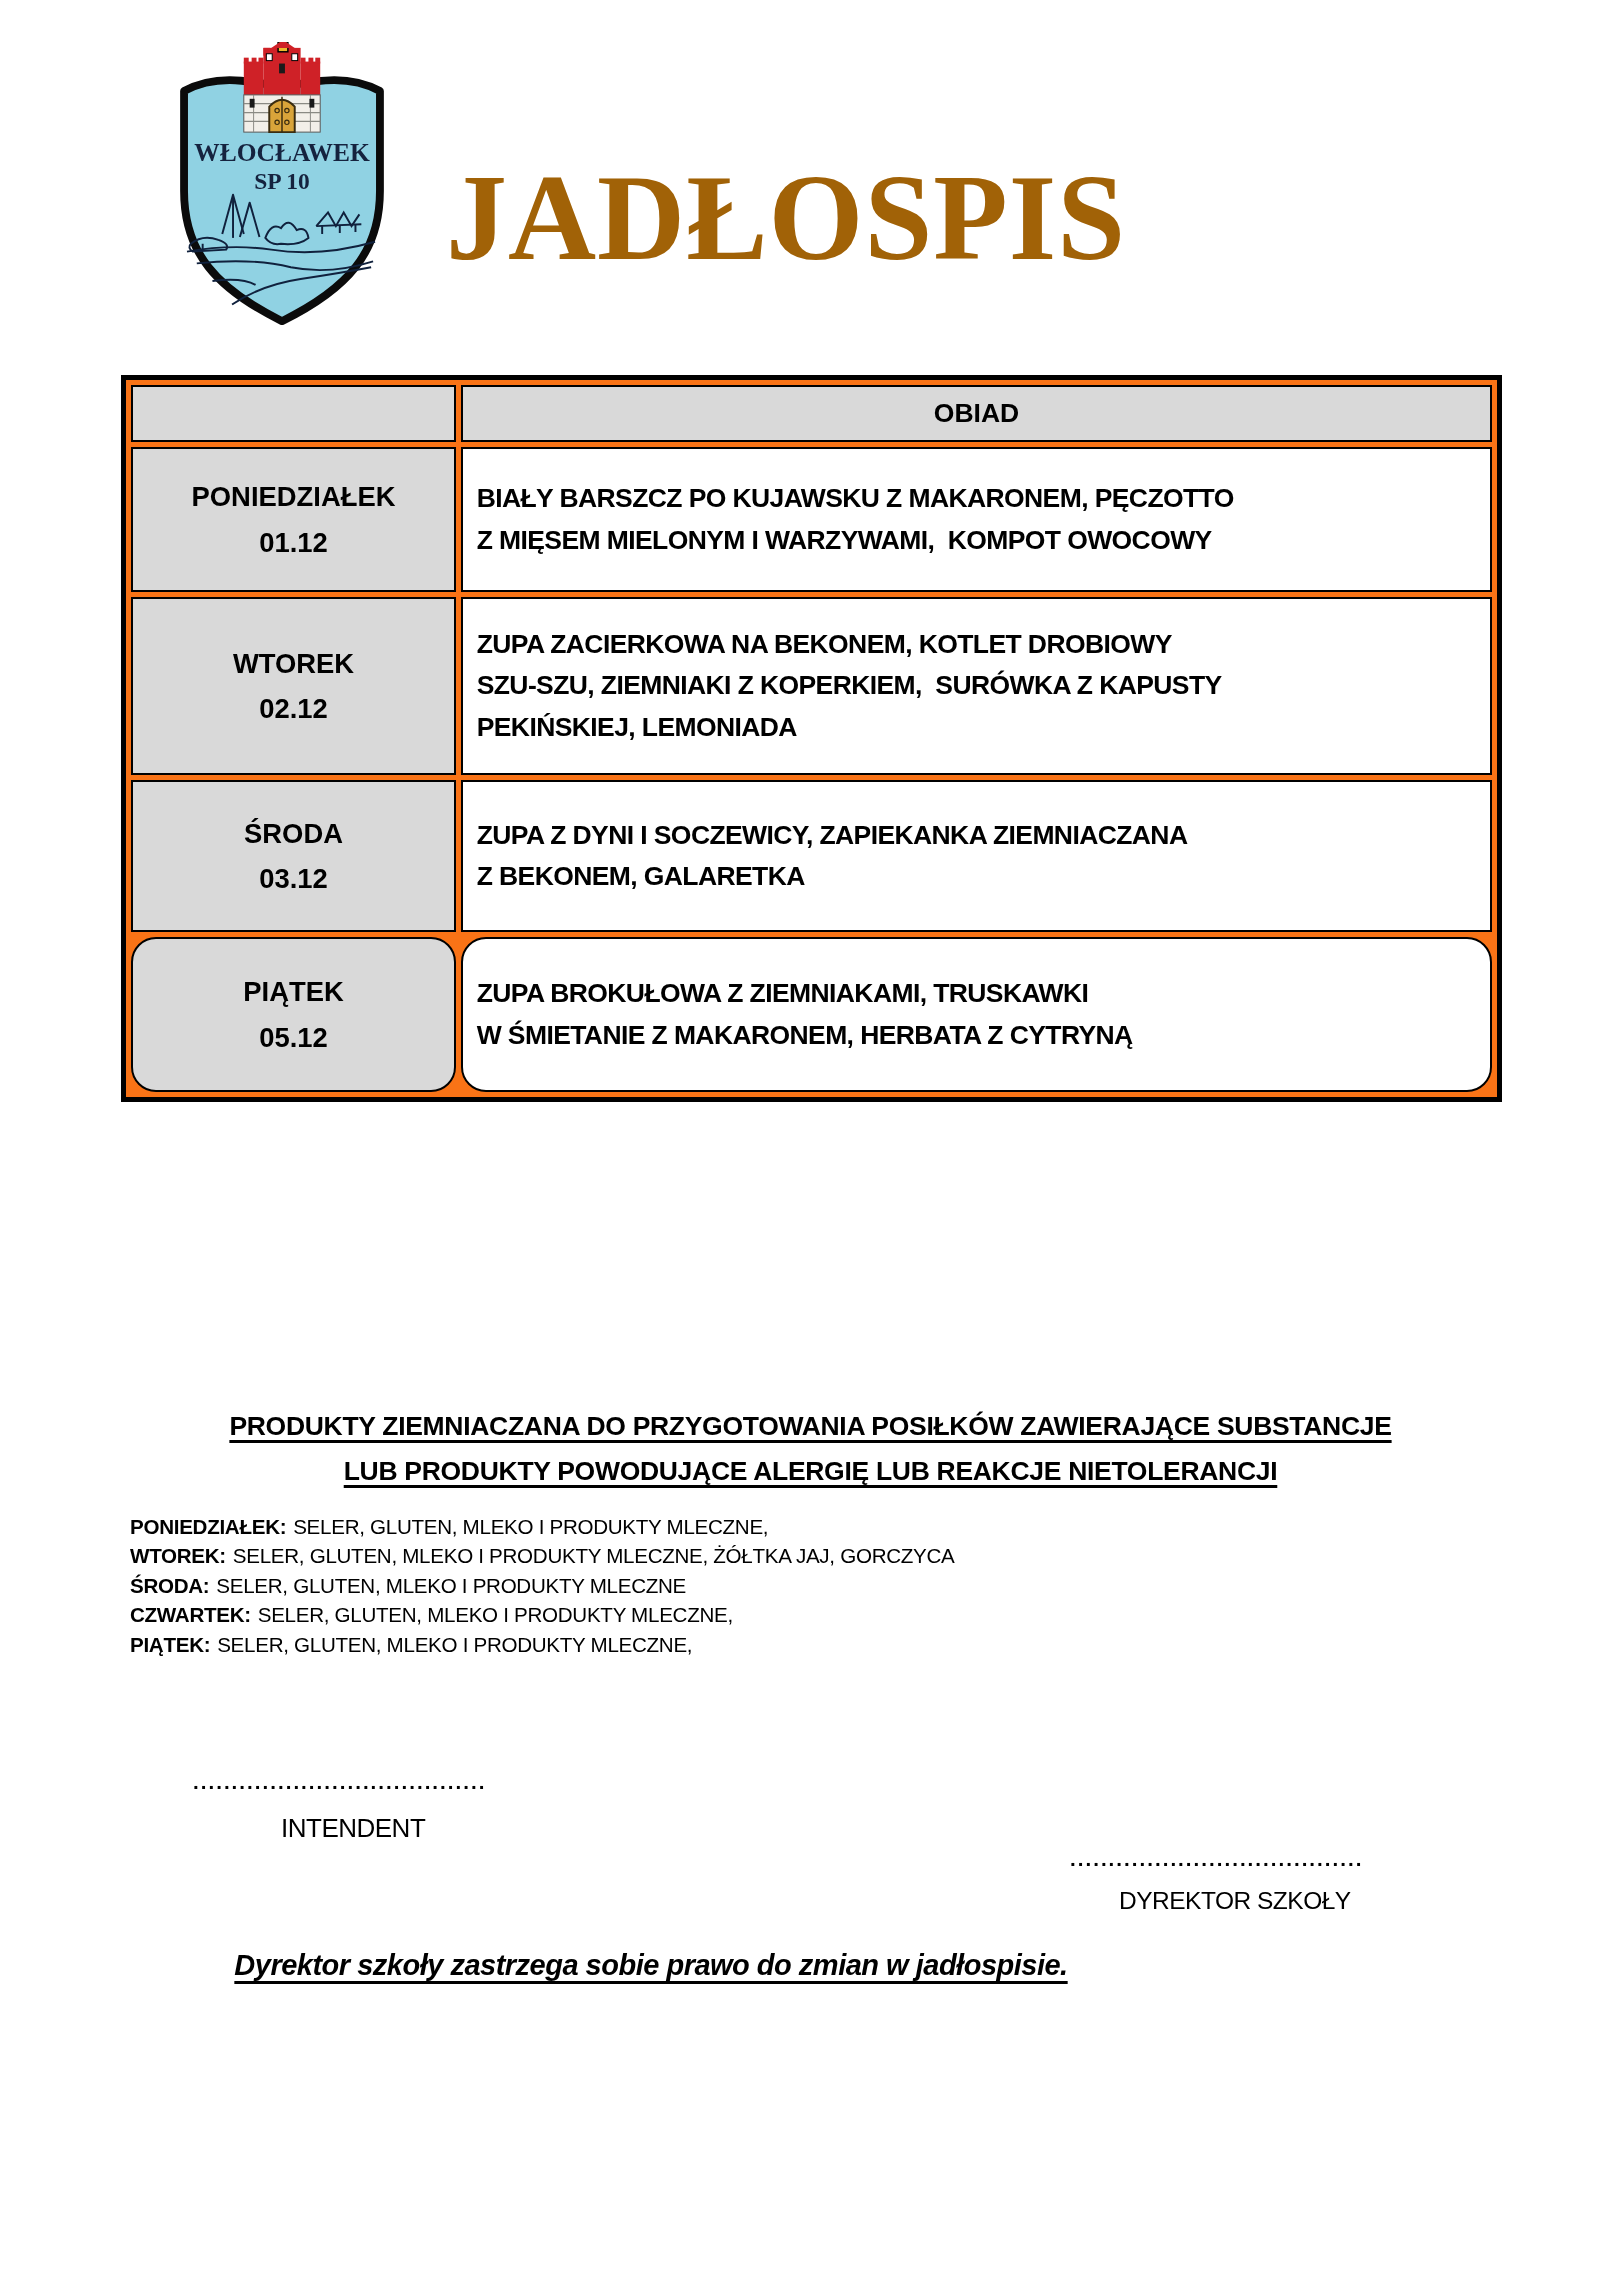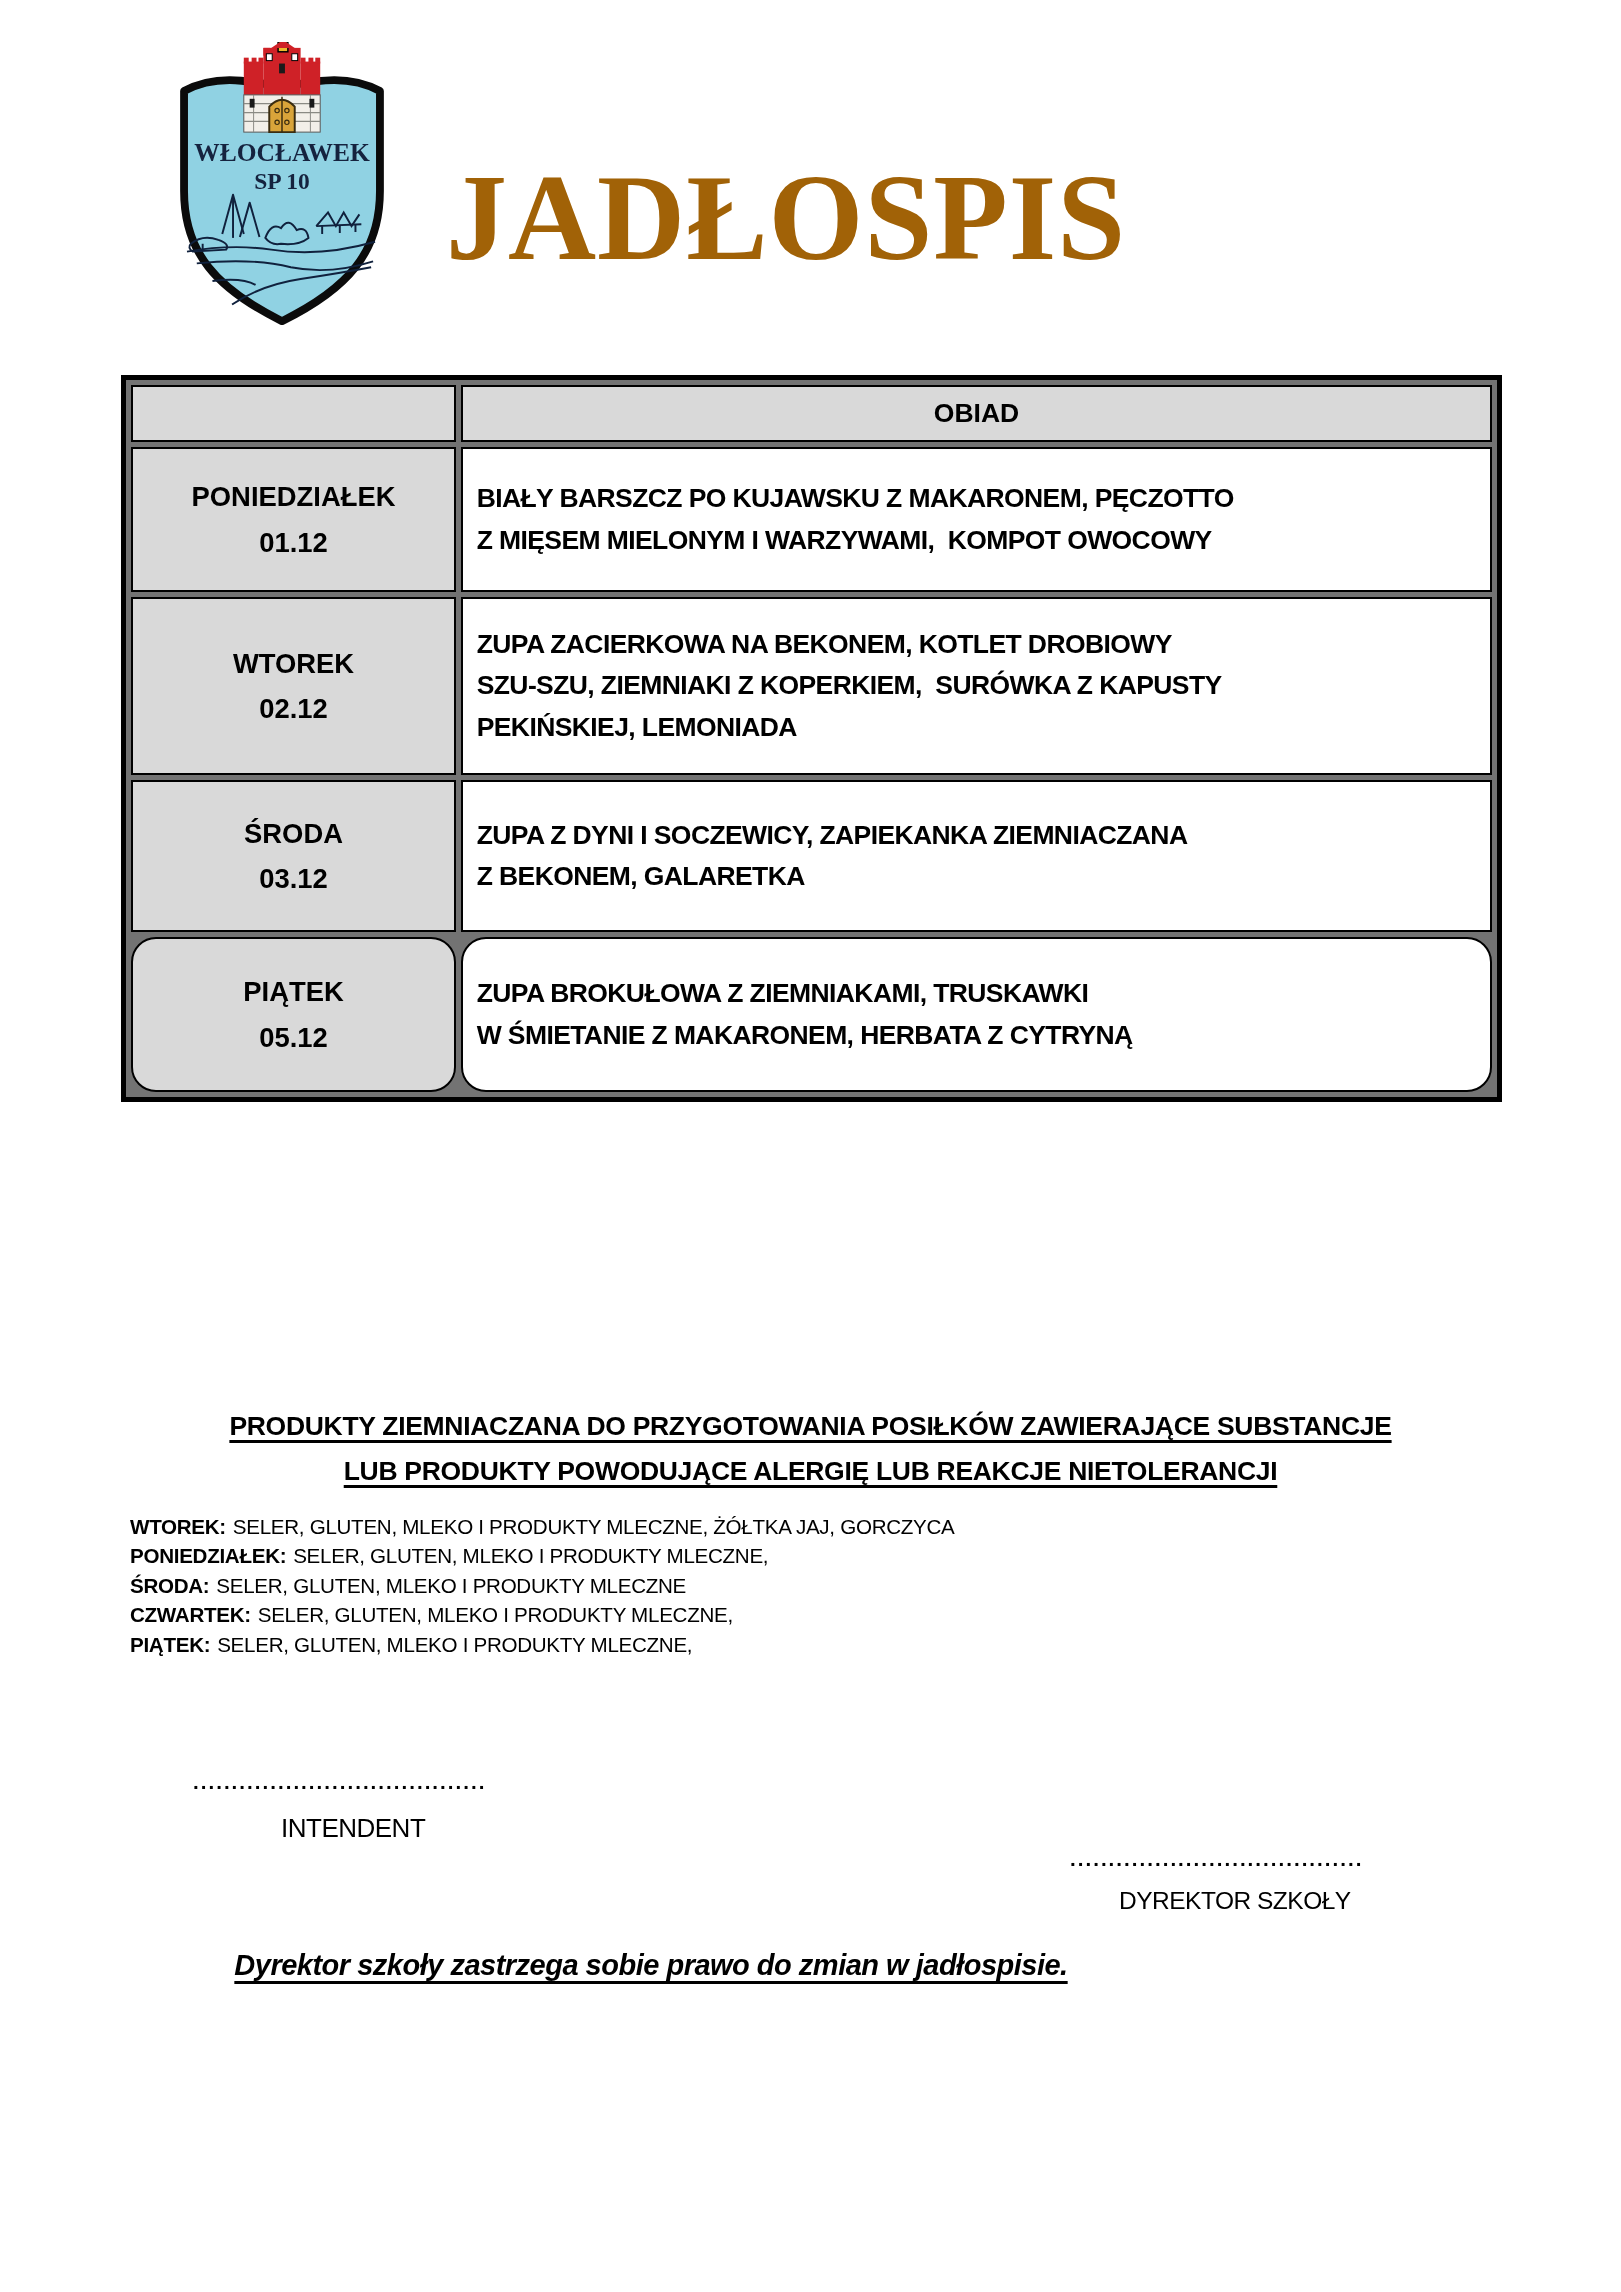--- a/index.html
+++ b/index.html
@@ -27,21 +27,21 @@
   .title{
     position:absolute;left:446px;top:157px;width:745px;
     font-family:"Liberation Serif",serif;
     font-weight:bold;font-size:122px;line-height:1.0;
     letter-spacing:1px;color:#a16207;white-space:nowrap;
   }
   
   table.menu{
     position:absolute;left:121px;top:375px;width:1381px;
     border-collapse:separate;border-spacing:5.9px;
-    border:5.9px solid #000;background:#737373;table-layout:fixed;
+    border:5.9px solid #000;background:#f97316;table-layout:fixed;
   }
   table.menu td{border:2.9px solid #000;vertical-align:middle;}
   td.daycol{width:325px;background:var(--table_grey);text-align:center;
     font-weight:bold;font-size:27.4px;line-height:1.65;}
   td.mealcol{background:#ffffff;font-weight:bold;font-size:26.5px;
     padding:5.9px 13.7px;letter-spacing:-0.6px;line-height:1.55;}
   td.mealcol div{white-space:pre-wrap;}
   tr.hdr td{background:var(--table_grey);}
   tr.hdr td.mealcol{text-align:center;font-size:26.5px;letter-spacing:0;}
   tr.hdr td{height:57px;}
@@ -207,22 +207,22 @@
       </tr>
     </tbody>
   </table>
 
   <div class="allergen-heading">
     <div>PRODUKTY ZIEMNIACZANA DO PRZYGOTOWANIA POSIŁKÓW ZAWIERAJĄCE SUBSTANCJE</div>
     <div>LUB PRODUKTY POWODUJĄCE ALERGIĘ LUB REAKCJE NIETOLERANCJI</div>
   </div>
 
   <div class="allergen-list">
+    <div><span class="lbl">PONIEDZIAŁEK:</span><span>SELER, GLUTEN, MLEKO I PRODUKTY MLECZNE,</span></div>
     <div><span class="lbl">WTOREK:</span><span>SELER, GLUTEN, MLEKO I PRODUKTY MLECZNE, ŻÓŁTKA JAJ, GORCZYCA</span></div>
-    <div><span class="lbl">PONIEDZIAŁEK:</span><span>SELER, GLUTEN, MLEKO I PRODUKTY MLECZNE,</span></div>
     <div><span class="lbl">ŚRODA:</span><span>SELER, GLUTEN, MLEKO I PRODUKTY MLECZNE</span></div>
     <div><span class="lbl">CZWARTEK:</span><span>SELER, GLUTEN, MLEKO I PRODUKTY MLECZNE,</span></div>
     <div><span class="lbl">PIĄTEK:</span><span>SELER, GLUTEN, MLEKO I PRODUKTY MLECZNE,</span></div>
   </div>
 
   <div class="dots sig-int-dots">......................................</div>
   <div class="sig-int-label">INTENDENT</div>
 
   <div class="dots sig-dir-dots">......................................</div>
   <div class="sig-dir-label">DYREKTOR SZKOŁY</div>

